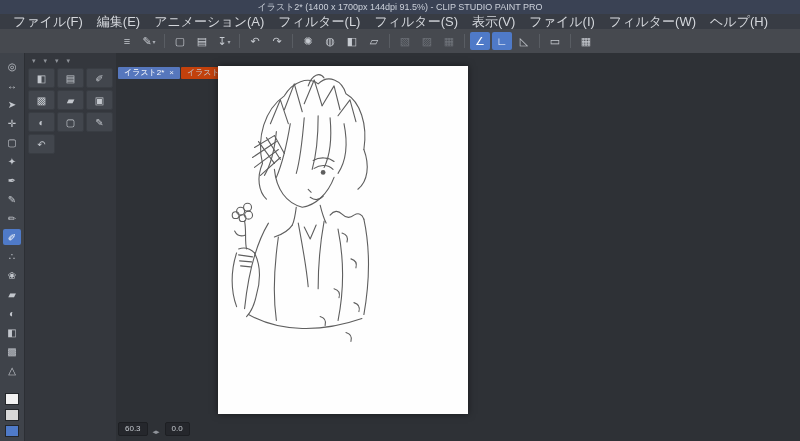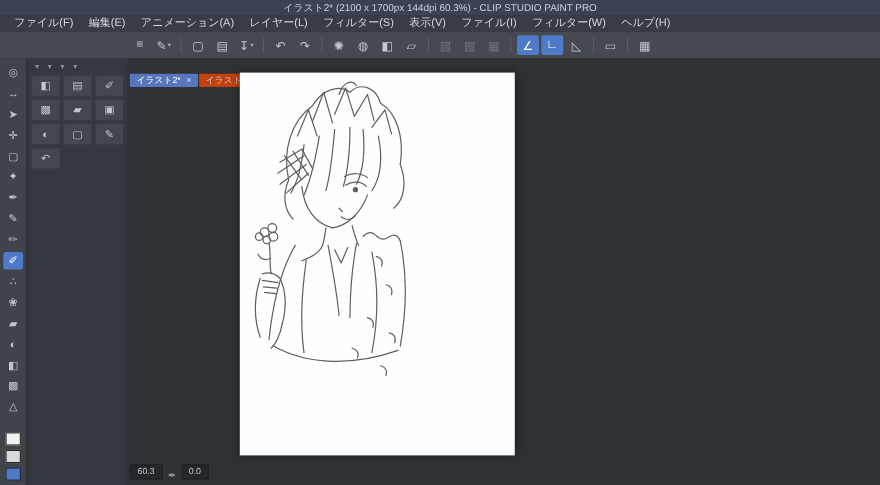--- a/index.html
+++ b/index.html
@@ -8,21 +8,21 @@
             background:#303338; font-family:"Liberation Sans", sans-serif; }
 
   
   .titlebar { position:absolute; left:0; top:0; width:800px; height:14px;
               background:#3a4254; color:#ccd1da; font-size:9px; line-height:14px;
               text-align:center; }
 
   
   .menubar { position:absolute; left:0; top:14px; width:800px; height:15px;
              background:#383c44; display:flex; padding-left:6px; }
-  .menu-item { font-size:10px; color:#d4d7dc; line-height:15px; padding:0 7px; cursor:default;text-align:center; }
+  .menu-item { font-size:13px; color:#d4d7dc; line-height:15px; padding:0 7px; cursor:default;text-align:center; }
 
   
   .toolbar { position:absolute; left:0; top:29px; width:800px; height:24px;
              background:#46494f; display:flex; align-items:center; padding-left:116px; }
   .tbtn { min-width:20px; height:18px; display:flex; align-items:center; justify-content:center;
           color:#c6cad0; font-size:11px; border-radius:2px; margin:0 1px; }
   .tbtn .caret { font-size:6px; color:#a9adb4; margin-left:1px; }
   .tbtn.disabled { color:#70747b; }
   .tbtn.active { background:#4f7ac8; color:#ffffff; }
   .tsep { width:1px; height:14px; background:#595d63; margin:0 4px; }
@@ -64,28 +64,28 @@
   .sbox { background:#25272c; border:1px solid #1d1f23; color:#c6cad0; font-size:8px;
           line-height:10px; padding:1px 6px; border-radius:2px; }
   .stri { font-size:7px; color:#8f939a; }
 </style>
 </head>
 <body>
 
 <div class="window">
 
   <div class="titlebar">
-    <span>イラスト2* (2100 x 1700px 144dpi 60.3%) - CLIP STUDIO PAINT PRO</span>
+    <span>イラスト2* (1400 x 1700px 144dpi 91.5%) - CLIP STUDIO PAINT PRO</span>
   </div>
 
   <div class="menubar">
     <span class="menu-item">ファイル(F)</span>
     <span class="menu-item">編集(E)</span>
     <span class="menu-item">アニメーション(A)</span>
-    <span class="menu-item">レイヤー(L)</span>
+    <span class="menu-item">フィルター(L)</span>
     <span class="menu-item">フィルター(S)</span>
     <span class="menu-item">表示(V)</span>
     <span class="menu-item">ファイル(I)</span>
     <span class="menu-item">フィルター(W)</span>
     <span class="menu-item">ヘルプ(H)</span>
   </div>
 
   <div class="toolbar">
     <div class="tbtn">
         <span>≡</span>

